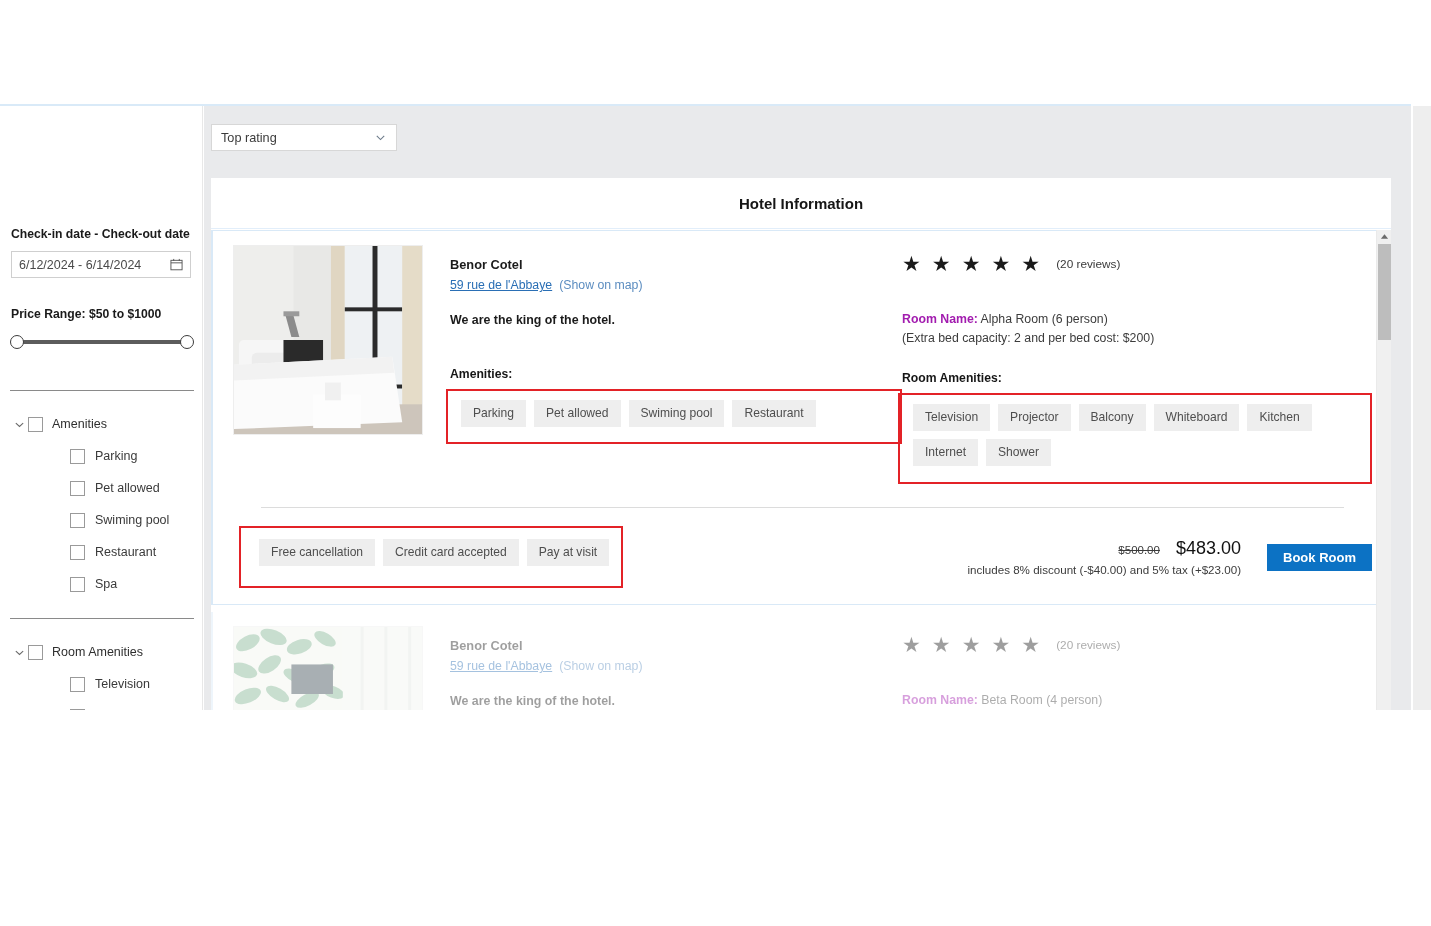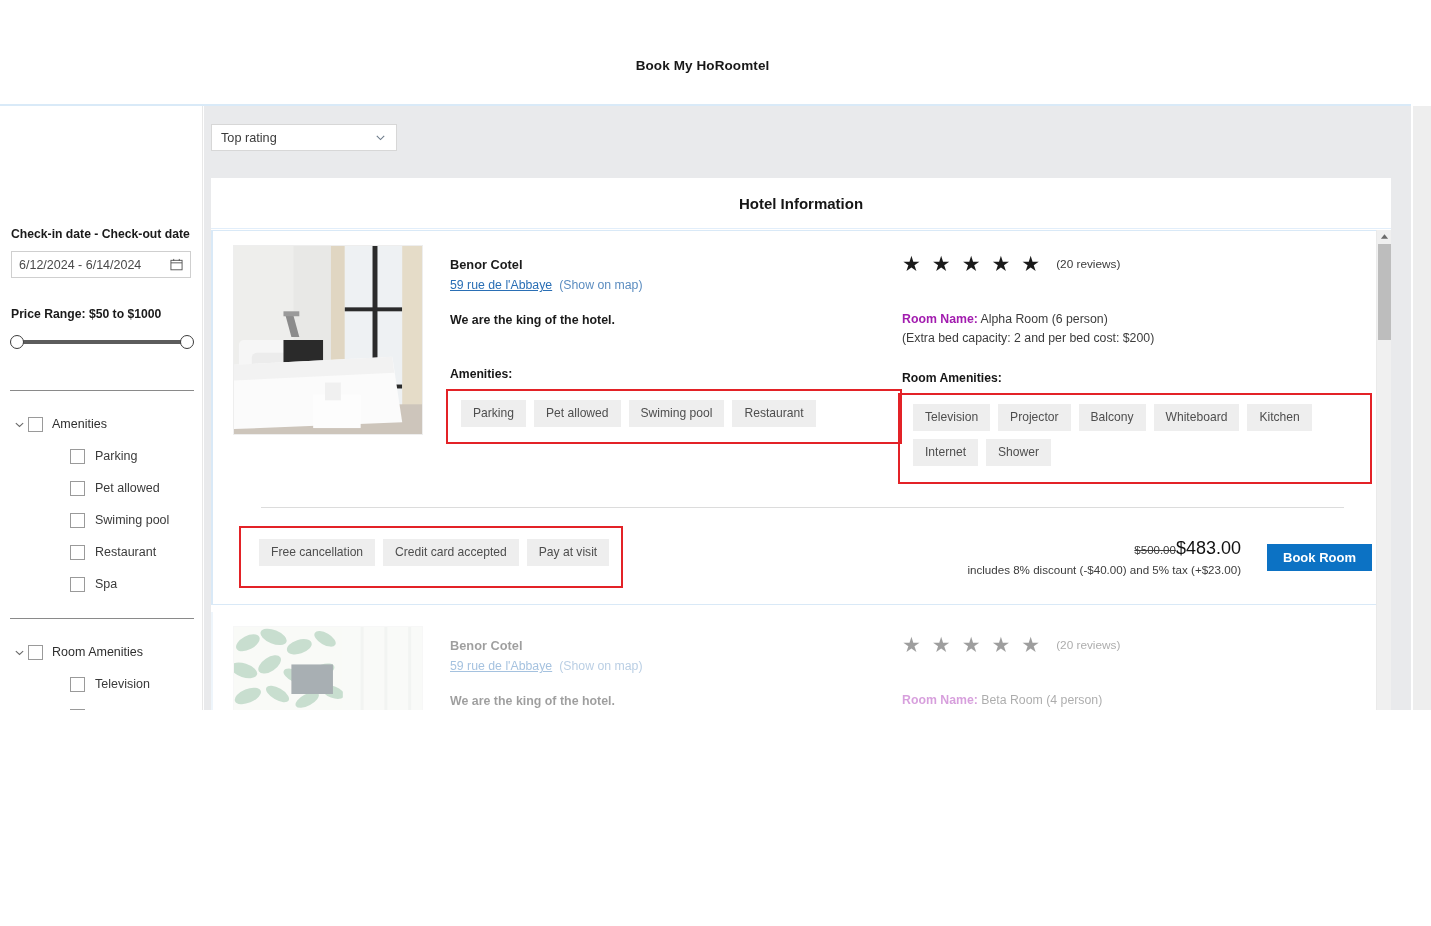--- a/index.html
+++ b/index.html
@@ -346,21 +346,21 @@
   }
   .price-row {
     display: flex;
     align-items: baseline;
     justify-content: flex-end;
   }
   .old-price {
     font-size: 11.5px;
     color: #3b3b3b;
     text-decoration: line-through;
-    margin-right: 0;
+    margin-right: 16px;
   }
   .new-price {
     font-size: 18px;
     font-weight: normal;
     color: #111;
   }
   .price-note {
     font-size: 11.6px;
     color: #3c3c3c;
     margin-top: 4px;
@@ -406,21 +406,20 @@
     width: 18px;
     height: 604px;
     background: #eeeeee;
   }
 </style>
 </head>
 <body>
 
 <div class="app">
 
-  <div class="app-title">Book My HoRoomtel</div>
   <div class="top-rule"></div>
 
   <div class="sidebar">
 
     <div class="side-label date-label">Check-in date - Check-out date</div>
 
     <div class="date-box">
       <span class="date-text">6/12/2024 - 6/14/2024</span>
       <span class="cal-icon">
         <svg viewBox="0 0 14 14" width="13" height="13">

